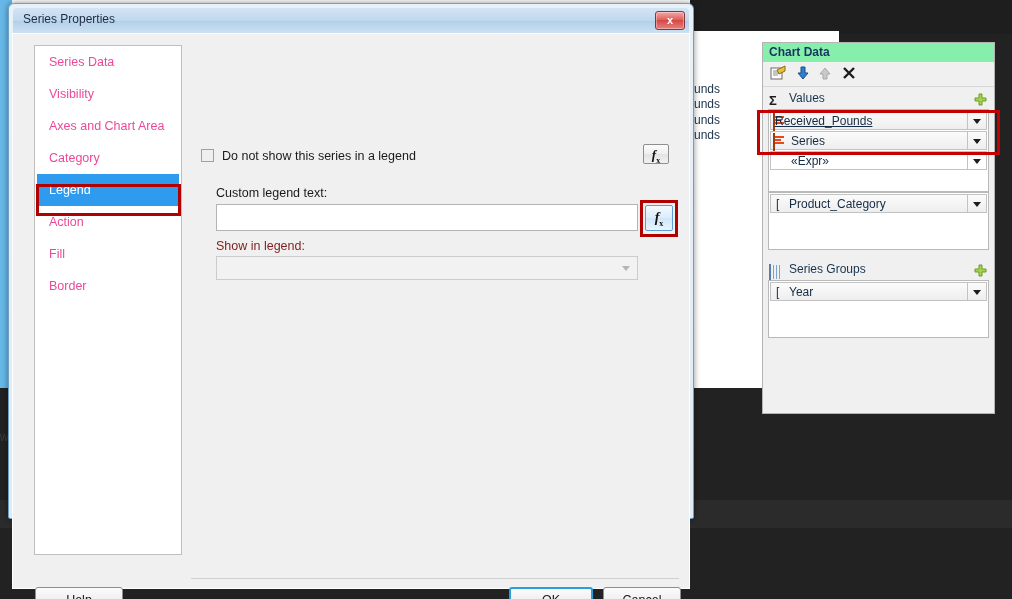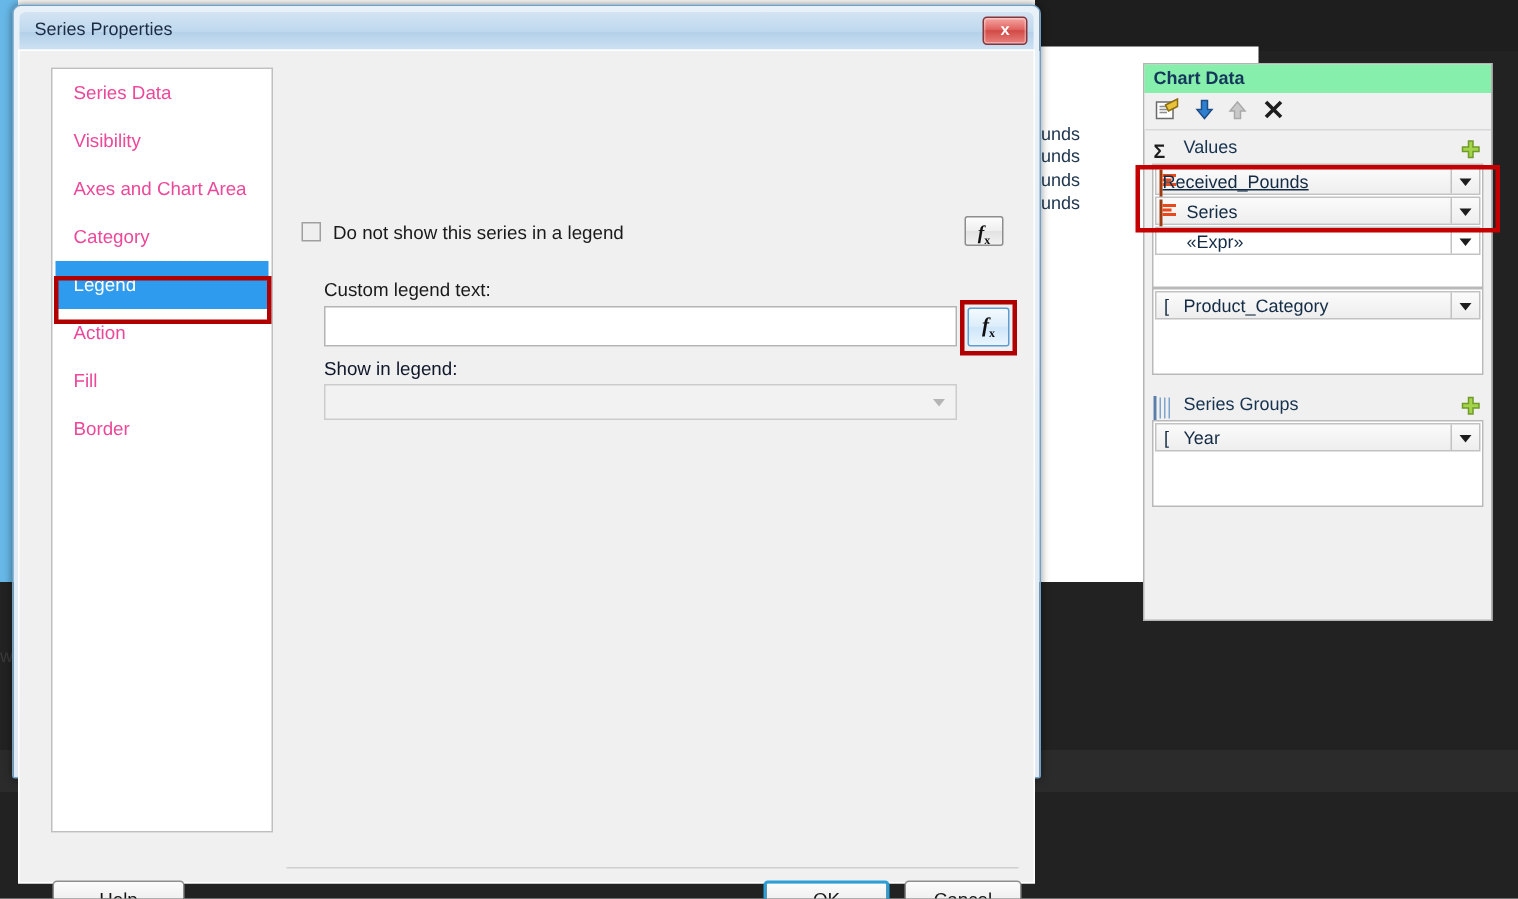--- a/index.html
+++ b/index.html
@@ -143,21 +143,21 @@
     font-family:"Liberation Serif", serif; font-style:italic;
     font-size:14px; font-weight:bold; color:#101010; cursor:pointer;
   }
   #fx-highlight {
     position:absolute; left:449px; top:155px; width:38px; height:37px;
     border:3px solid #b00000; pointer-events:none;
   }
 
   #lbl-show {
     position:absolute; left:25px; top:194px;
-    font-size:12.5px; color:#0f172a;text-align:right;
+    font-size:12.5px; color:#7f1d1d;text-align:right;
   }
   #sel-show {
     position:absolute; left:25px; top:211px; width:422px; height:24px;
     background:#f2f2f2; border:1px solid #cccccc;
   }
   #sel-show .arrow {
     position:absolute; right:7px; top:9px;
     width:0; height:0; border-left:4px solid transparent;
     border-right:4px solid transparent; border-top:5px solid #b5b5b5;
   }

